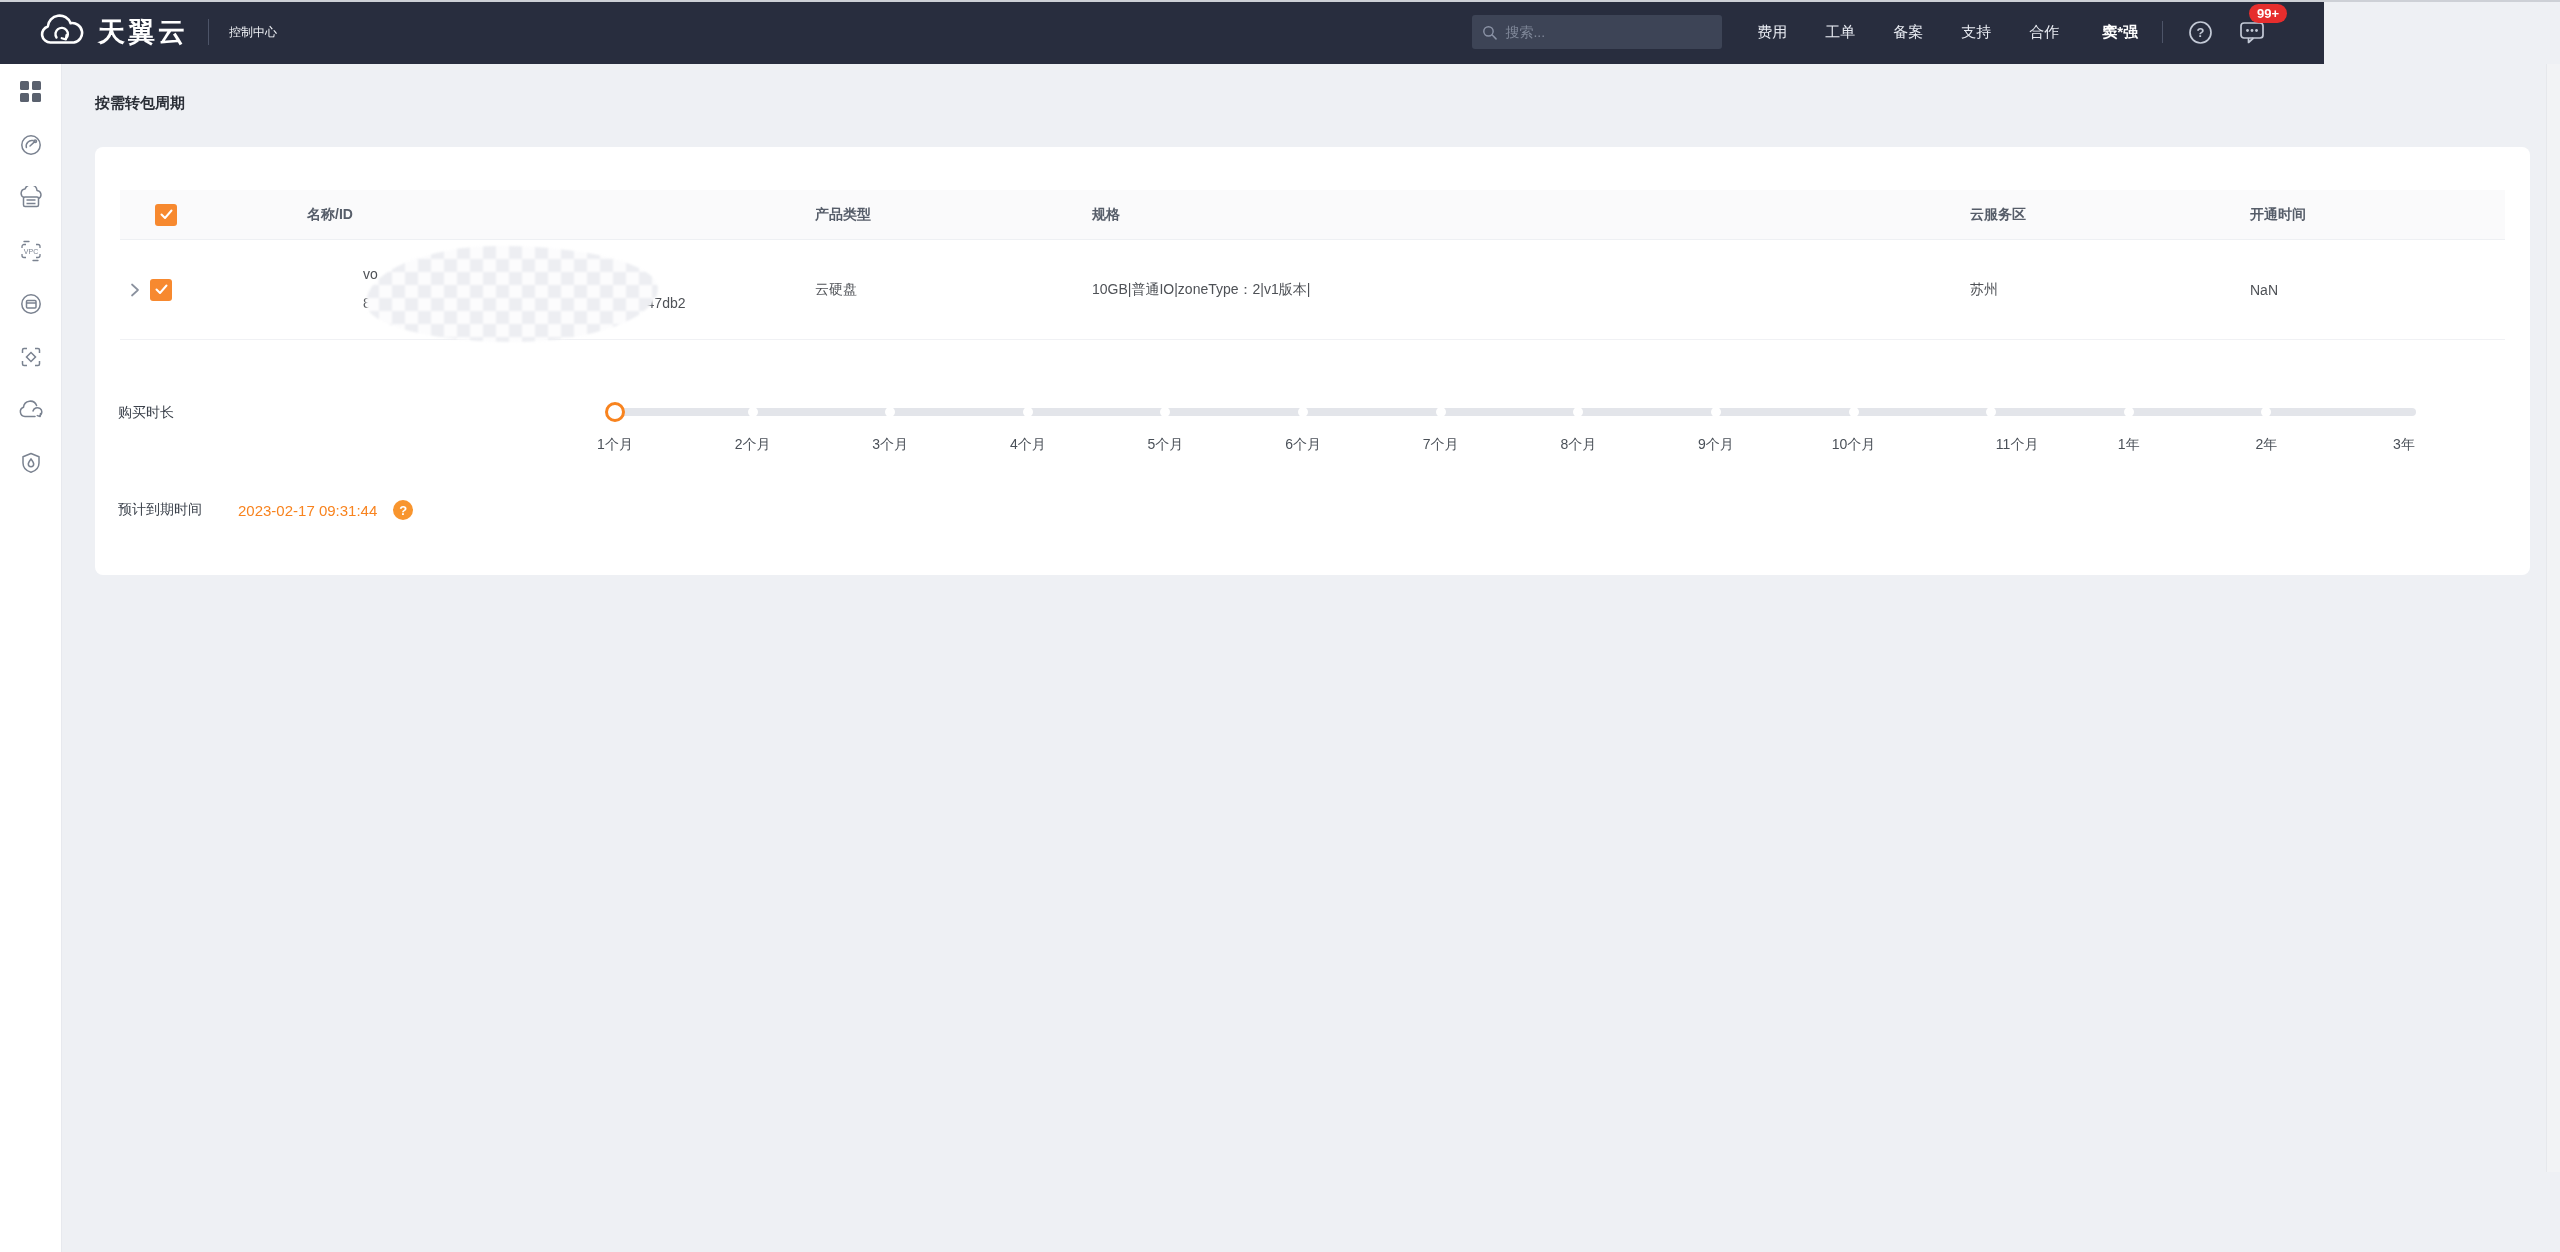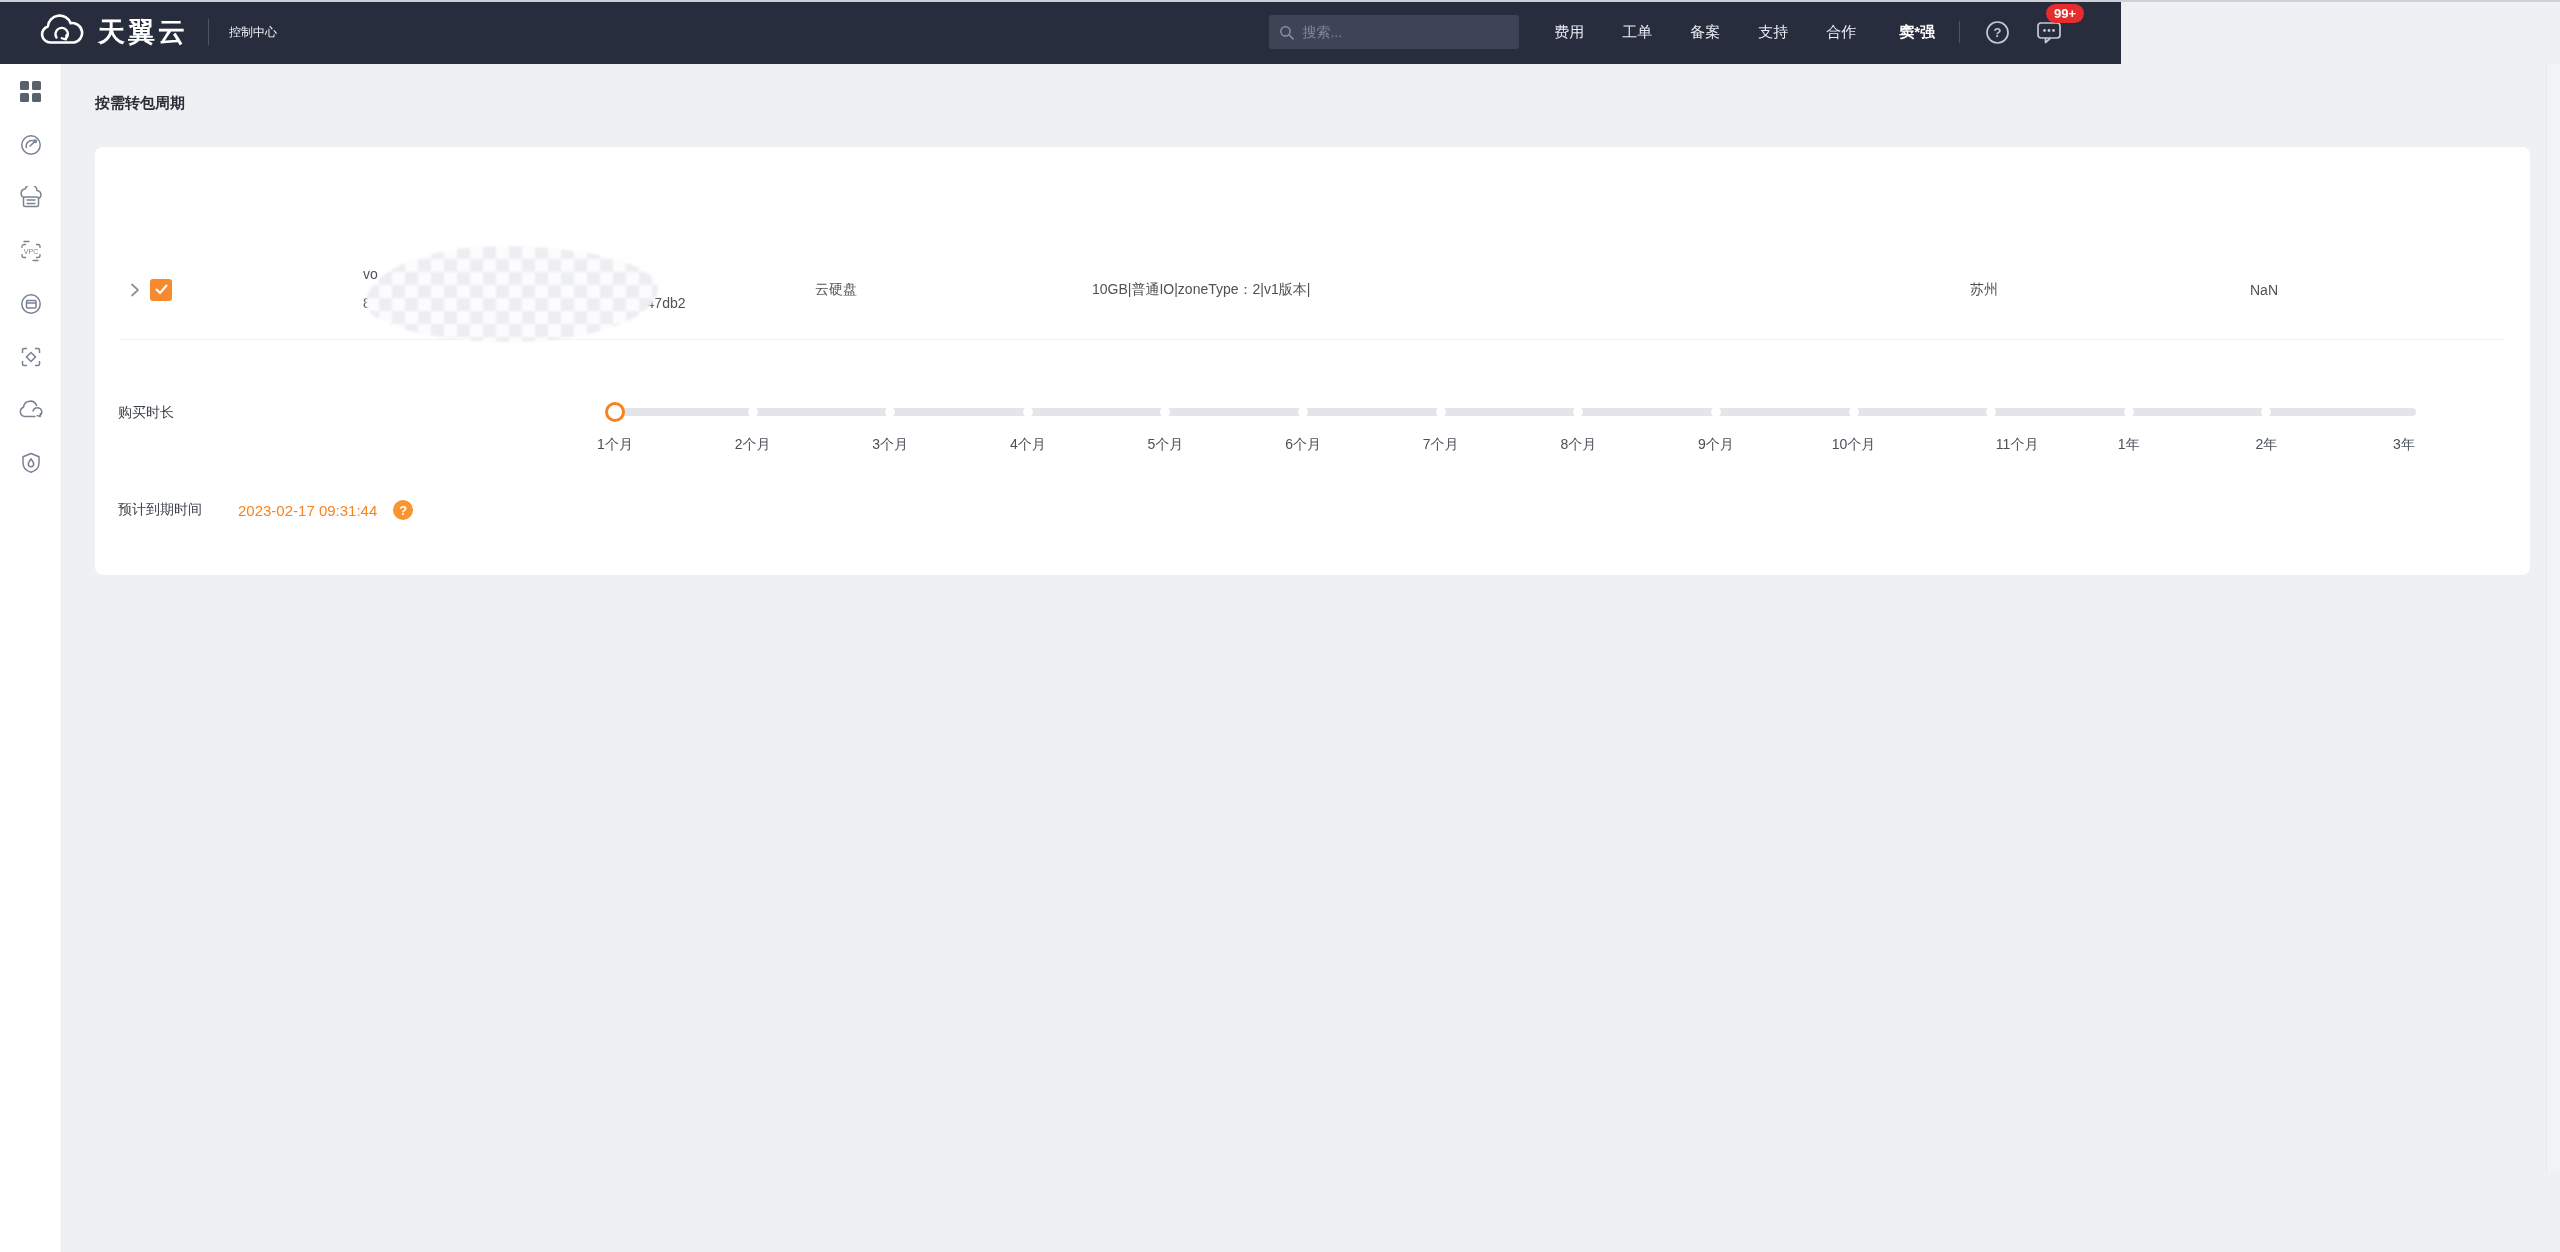--- a/index.html
+++ b/index.html
@@ -13,21 +13,21 @@
     background: #eef0f4;
     overflow: hidden;
   }
   .screen::before {
     content: ''; position: absolute; top: 0; left: 0;
     width: 100%; height: 2px; background: #cdd0d6; z-index: 60;
   }
 
   
   .topbar {
-    position: absolute; top: 0; left: 0; width: 2121px; height: 64px;
+    position: absolute; top: 0; left: 0; width: 2324px; height: 64px;
     background: #282d3e; display: flex; align-items: center; z-index: 50;
   }
   .brand { display: flex; align-items: center; padding-left: 36px; }
   .brand-logo { margin-right: 12px; }
   .brand-name { color: #fff; font-size: 27px; font-weight: 700; letter-spacing: 3px; }
   .vdiv { width: 1px; height: 26px; background: #4d5468; margin: 0 20px; }
   .console-title { color: #f2f4f8; font-size: 12px; }
 
   .nav-right { margin-left: auto; display: flex; align-items: center; padding-right: 46px; }
   .searchbox {
@@ -288,20 +288,34 @@
         <path d="M12 2.5 L20 5.8 V12 c0 5-3.4 7.9-8 9.2 C7.4 19.9 4 17 4 12 V5.8 Z" stroke-linejoin="round"></path>
         <path d="M12 8 c1.8 2.3 2.7 3.7 2.7 5 a2.7 2.7 0 0 1 -5.4 0 C9.3 11.7 10.2 10.3 12 8 Z"></path>
       </svg>
     </span>
   </div>
 
   <div class="page-title">按需转包周期</div>
 
   <div class="card">
 
+    <div class="thead">
+      <div class="c1">
+        <span class="checkbox">
+          <svg width="13" height="11" viewBox="0 0 13 11" fill="none">
+            <path d="M1.5 5.5 L5 9 L11.5 1.5" stroke="#fff" stroke-width="2" stroke-linecap="round" stroke-linejoin="round"></path>
+          </svg>
+        </span>
+      </div>
+      <div class="c2 hc2">名称/ID</div>
+      <div class="c3">产品类型</div>
+      <div class="c4">规格</div>
+      <div class="c5">云服务区</div>
+      <div class="c6">开通时间</div>
+    </div>
 
     <div class="trow">
       <div class="c1">
         <span class="expander">
           <svg width="10" height="14" viewBox="0 0 10 14" fill="none">
             <path d="M2 1.5 L8 7 L2 12.5" stroke="#8a919e" stroke-width="1.7" stroke-linecap="round" stroke-linejoin="round"></path>
           </svg>
         </span>
         <span class="checkbox">
           <svg width="13" height="11" viewBox="0 0 13 11" fill="none">

